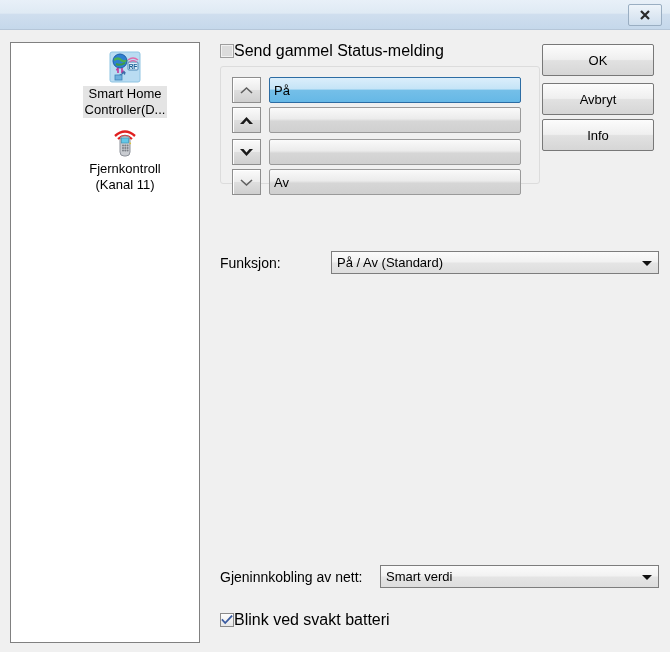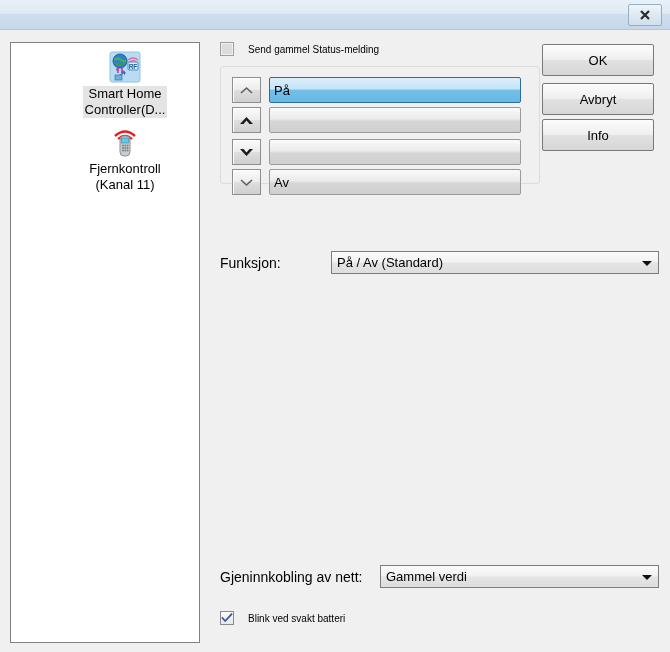--- a/index.html
+++ b/index.html
@@ -105,22 +105,22 @@
     align-items: center;
     justify-content: center;
     flex: none;
   }
   .checkbox.disabled {
     background: #dcdcdc;
     border-color: #9d9d9d;
     box-shadow: inset 0 0 0 1px #f1f1f1;
   }
   .cb-label {
-    margin-left: 14px;
-    font-size: 10px;
+    margin-left: 0;
+    font-size: 16px;
   }
 
   
   .groupbox {
     position: absolute;
     left: 8px; top: 30px;
     width: 320px; height: 118px;
     border: 1px solid #dcdcdc;
     border-radius: 3px;
     background: #f0f0f0;
@@ -347,21 +347,21 @@
     <span class="dd-text">På / Av (Standard)</span>
     <span class="dd-arrow">
       <svg width="12" height="8" viewBox="0 0 12 8">
           <path d="M1 2 L6 7 L11 2 Z" fill="#111"></path>
         </svg>
     </span>
   </div>
 
   <div class="field-label" style="left:8px; top:533px;">Gjeninnkobling av nett:</div>
   <div class="dropdown" style="left:168px; top:529px; width:279px;">
-    <span class="dd-text">Gammel verdi</span>
+    <span class="dd-text">Smart verdi</span>
     <span class="dd-arrow">
       <svg width="12" height="8" viewBox="0 0 12 8">
           <path d="M1 2 L6 7 L11 2 Z" fill="#111"></path>
         </svg>
     </span>
   </div>
 
   <div class="cb-row" style="position:absolute; left:8px; top:575px;">
     <span class="checkbox">
       <span>

